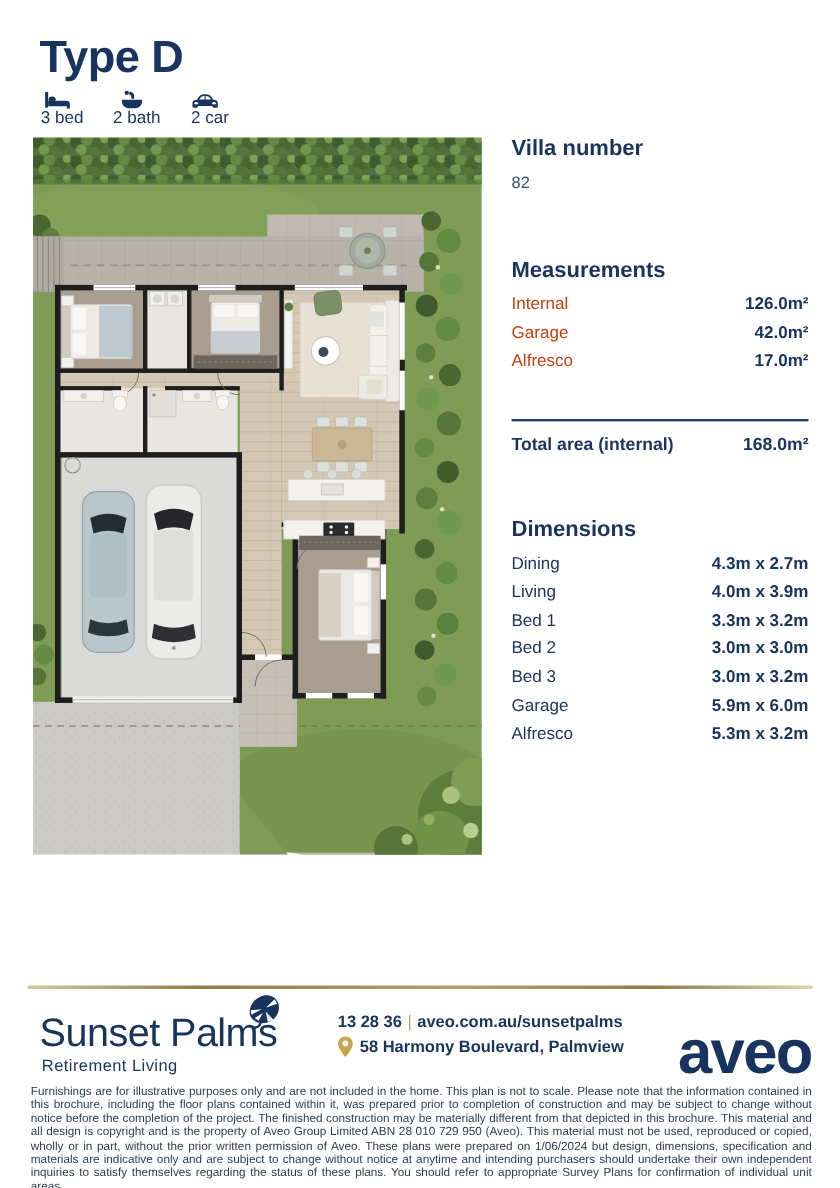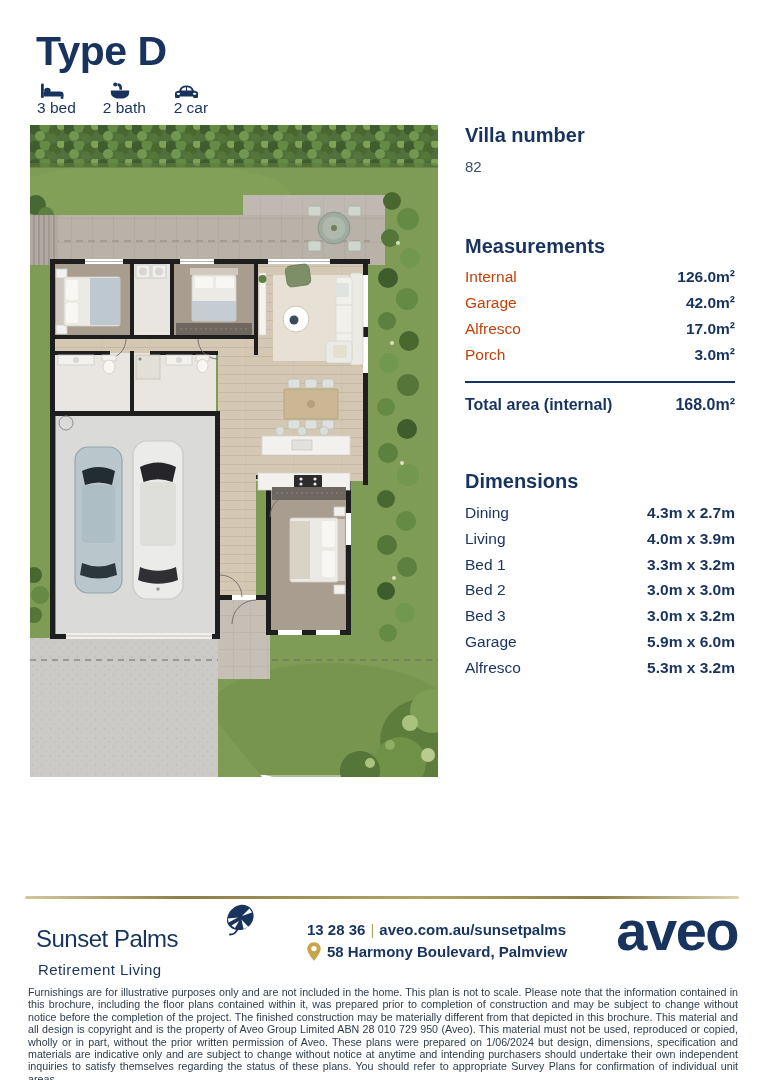--- a/index.html
+++ b/index.html
@@ -33,30 +33,30 @@
   .drow .val { font-size:15.5px; font-weight:700; color:#17335E; }
   
   .floorplan { position:absolute; left:30px; top:123px; width:408px; height:654px; }
   
   .gold-rule {
     position:absolute; left:25px; top:896px; width:714px; height:3px;
     background:linear-gradient(90deg,#d3c79e 0%, #8f7e4a 22%, #b3a269 55%, #8f7e4a 80%, #ddd3ae 100%);
     border-radius:2px;
   }
   .brand { position:absolute; left:36px; top:920px; }
-  .brand-name { font-size:24px; font-weight:400; letter-spacing:-0.5px; color:#17335E; line-height:38px; }
+  .brand-name { font-size:36px; font-weight:400; letter-spacing:-0.5px; color:#17335E; line-height:38px; }
   .brand-leaf { position:absolute; left:186px; top:-16px; }
   .brand-tagline { font-size:15px; color:#17335E; letter-spacing:0.4px; margin-top:3px; margin-left:2px; }
   .contact { position:absolute; left:307px; top:921px; }
   .contact-line1 { font-size:15px; font-weight:700; color:#17335E; }
   .contact-sep { color:#b3a269; font-weight:400; padding:0 5px; }
   .contact-line2 { margin-top:4px; font-size:15px; font-weight:700; color:#17335E; display:flex; align-items:center; }
   .contact-line2 svg { margin-right:6px; }
   .aveo-logo {
-    position:absolute; right:26px; top:898px;
+    position:absolute; right:26px; top:923px;
     font-size:56px; font-weight:700; letter-spacing:-1.5px; color:#17335E;
   }
   .disclaimer {
     position:absolute; left:28px; top:986px; width:710px;
     font-size:10.7px; line-height:12.4px; text-align:justify; color:#2e3d4e;
   }
 </style>
 </head>
 <body>
 
@@ -364,24 +364,20 @@
         <span class="val">126.0m²</span>
       </div>
       <div class="mrow">
         <span class="lbl">Garage</span>
         <span class="val">42.0m²</span>
       </div>
       <div class="mrow">
         <span class="lbl">Alfresco</span>
         <span class="val">17.0m²</span>
       </div>
-      <div class="mrow">
-        <span class="lbl">Porch</span>
-        <span class="val">3.0m²</span>
-      </div>
     </div>
     <div class="divider"></div>
     <div class="total-row">
       <span class="lbl">Total area (internal)</span>
       <span class="val">168.0m²</span>
     </div>
 
     <div class="sec-heading" style="top:470px;">Dimensions</div>
     <div class="rowlist" style="top:504px;">
       <div class="drow">

